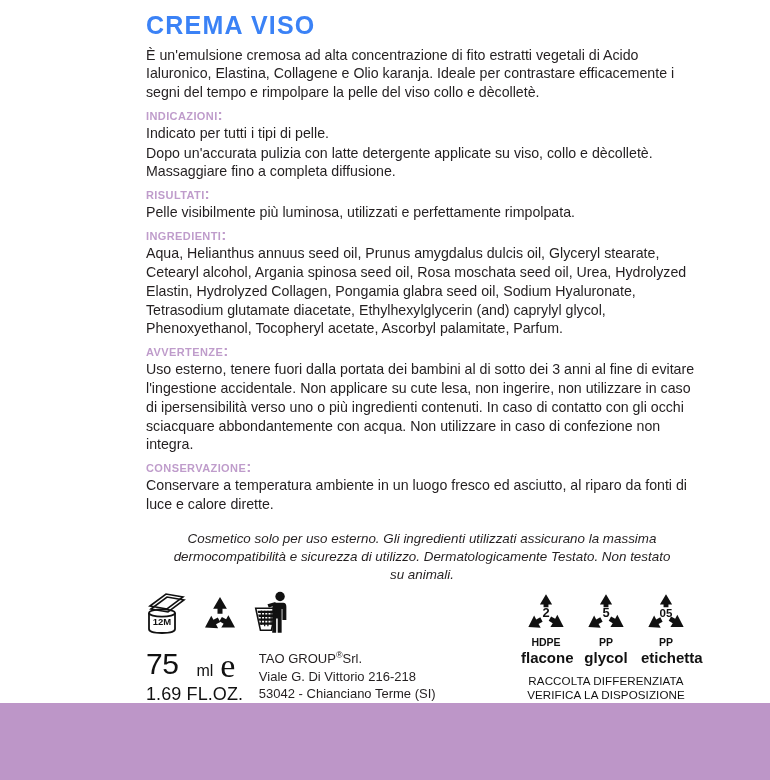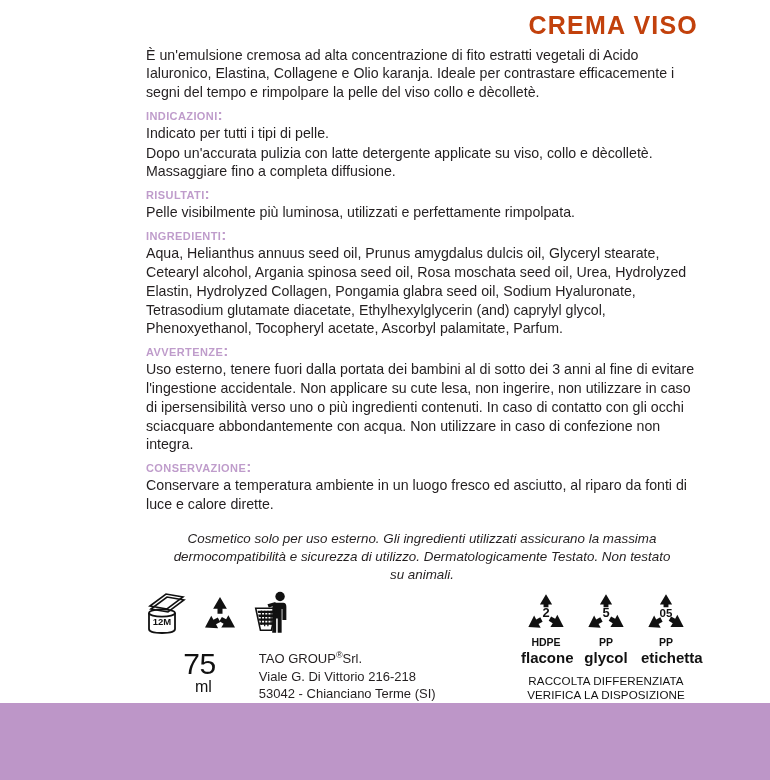--- a/index.html
+++ b/index.html
@@ -25,25 +25,25 @@
   }
 
   .content {
     position: absolute;
     left: 146px;
     top: 8px;
     width: 552px;
   }
 
   .product-title {
-    text-align: right;
+    text-align: left;
     font-size: 25px;
     font-weight: bold;
     letter-spacing: 1.2px;
-    color: #c2410c;
+    color: #3b82f6;
     margin: 4px 0 6px 0;
     line-height: 1.1;
   }
 
   .intro {
     font-size: 14.2px;
     line-height: 1.32;
     color: #231f20;
     margin-bottom: 2px;
   }
@@ -106,32 +106,31 @@
     margin-top: 10px;
   }
 
   .volume-block {
     width: 118px;
     line-height: 1;
   }
 
   .vol-main {
     display: flex;
-    align-items: center;
+    align-items: flex-end;
     white-space: nowrap;
-    flex-direction: column;
   }
   .vol-num {
     font-size: 30px;
     letter-spacing: -0.5px;
     color: #111;
   }
   .vol-unit {
     font-size: 16px;
-    margin-left: 8px;
+    margin-left: 18px;
     color: #111;
   }
   .vol-e {
     font-family: "Liberation Serif", serif;
     font-size: 34px;
     margin-left: 7px;
     line-height: 0.8;
     color: #111;
   }
   .vol-floz {

